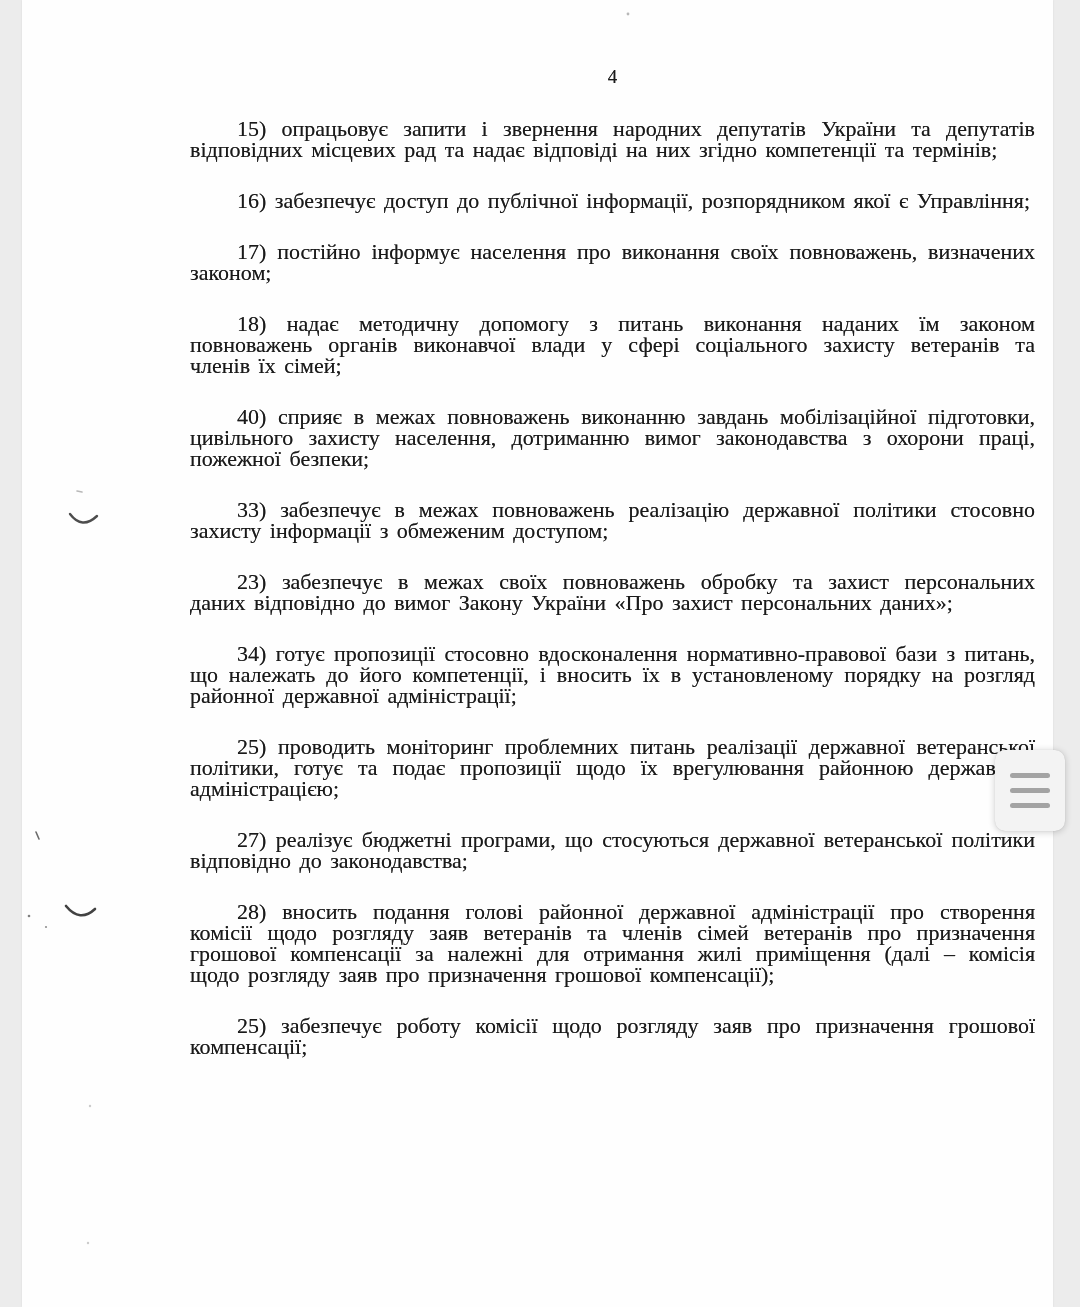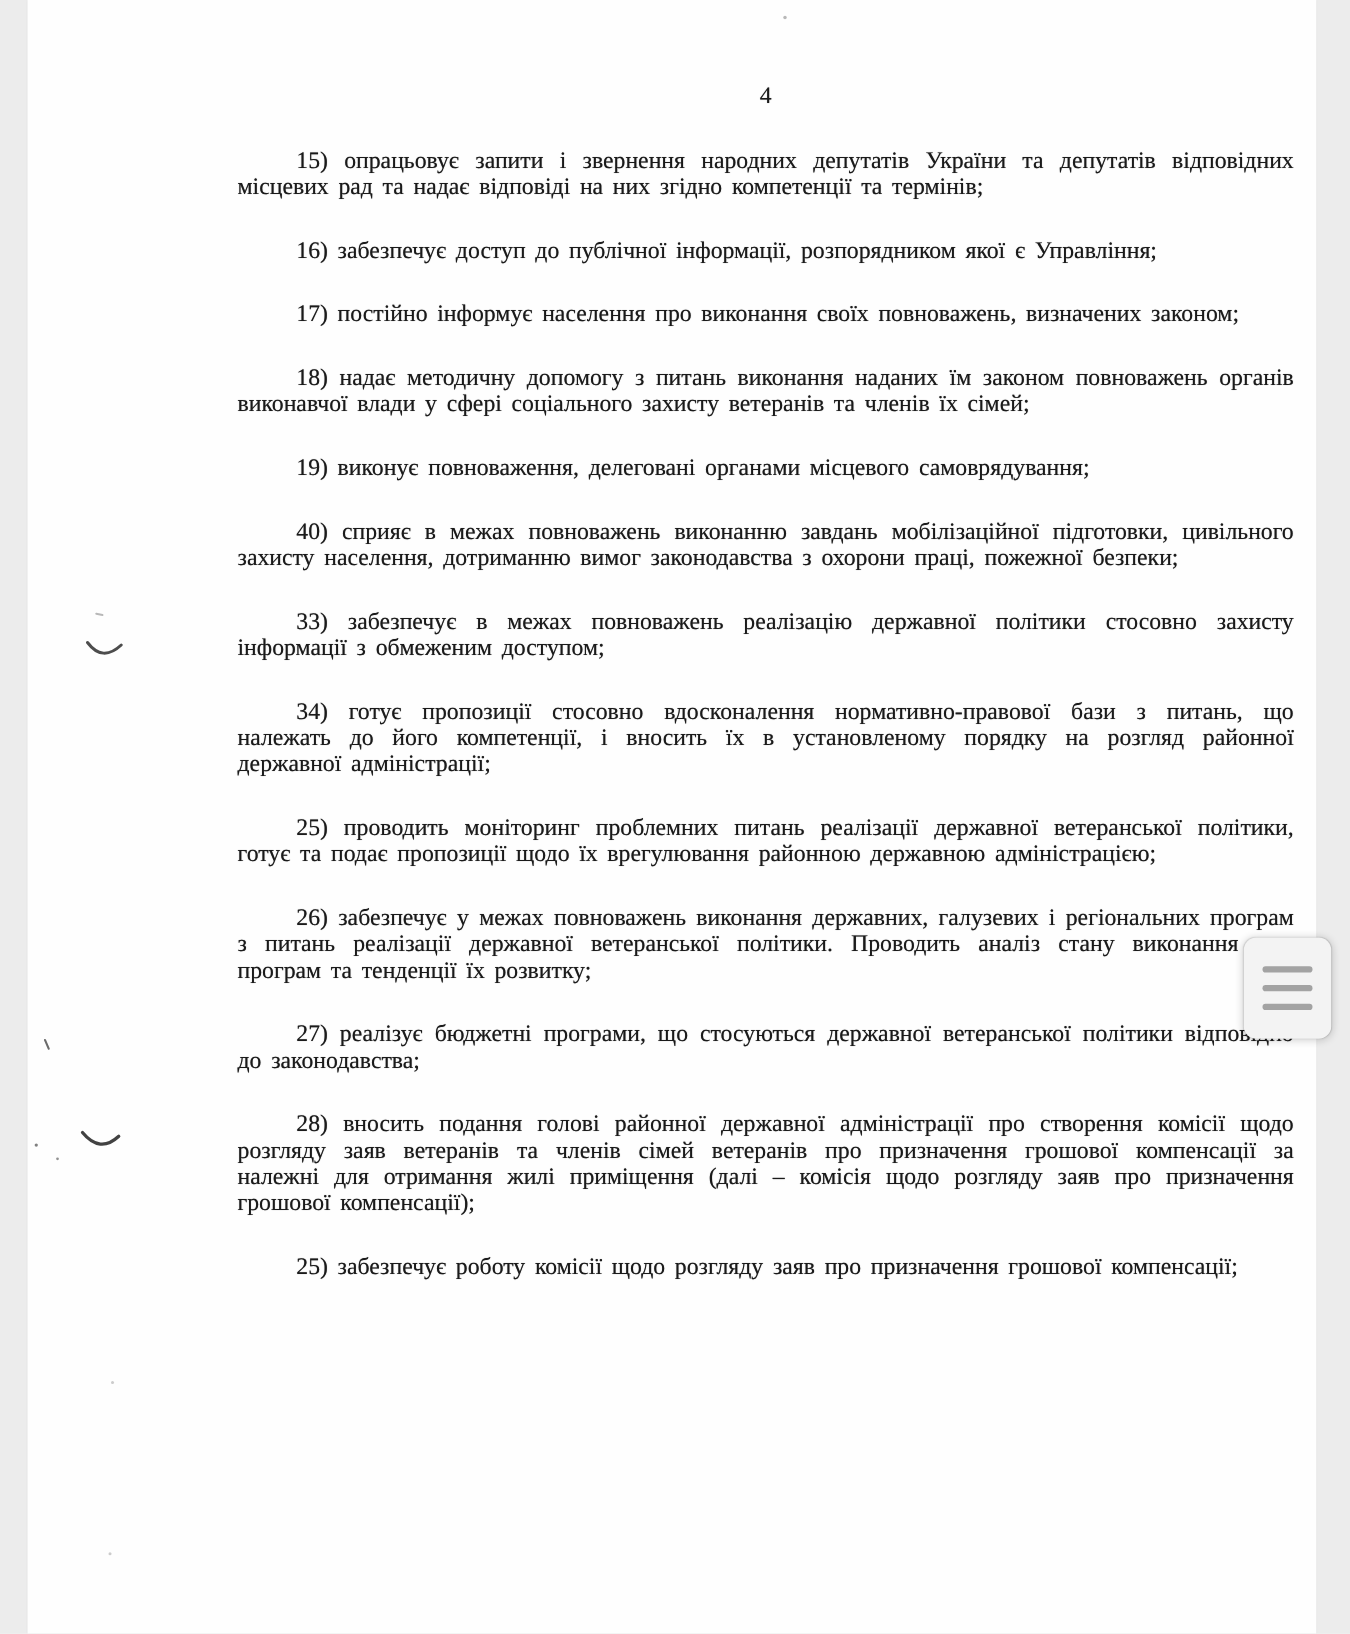--- a/index.html
+++ b/index.html
@@ -22,21 +22,21 @@
     position:absolute;left:168px;top:66px;width:845px;
     color:#1a1a1a;
     text-shadow:0 0 0.6px rgba(26,26,26,0.65);
   }
   .page-number{
     text-align:center;
     font-size:19px;line-height:21px;
     margin:0 0 31px 0;
   }
   .doc-paragraph{
-    font-size:19px;
+    font-size:22px;
     line-height:21px;
     text-align:justify;
     text-indent:47px;
     word-spacing:3px;
     margin:0 0 30px 0;
   }
   .artifact-layer{
     position:absolute;left:0;top:0;width:1080px;height:1307px;
     pointer-events:none;
   }
@@ -59,26 +59,25 @@
   <div class="margin-strip left"></div>
   <div class="margin-strip right"></div>
 
   <div class="scan-page">
     <div class="page-content">
       <div class="page-number">4</div>
       <p class="doc-paragraph">15) опрацьовує запити і звернення народних депутатів України та депутатів відповідних місцевих рад та надає відповіді на них згідно компетенції та термінів;</p>
       <p class="doc-paragraph">16) забезпечує доступ до публічної інформації, розпорядником якої є Управління;</p>
       <p class="doc-paragraph">17) постійно інформує населення про виконання своїх повноважень, визначених законом;</p>
       <p class="doc-paragraph">18) надає методичну допомогу з питань виконання наданих їм законом повноважень органів виконавчої влади у сфері соціального захисту ветеранів та членів їх сімей;</p>
-      <p class="doc-paragraph">19) виконує повноваження, делеговані органами місцевого самоврядування;</p>
       <p class="doc-paragraph">40) сприяє в межах повноважень виконанню завдань мобілізаційної підготовки, цивільного захисту населення, дотриманню вимог законодавства з охорони праці, пожежної безпеки;</p>
       <p class="doc-paragraph">33) забезпечує в межах повноважень реалізацію державної політики стосовно захисту інформації з обмеженим доступом;</p>
+      <p class="doc-paragraph">23) забезпечує в межах своїх повноважень обробку та захист персональних даних відповідно до вимог Закону України «Про захист персональних даних»;</p>
       <p class="doc-paragraph">34) готує пропозиції стосовно вдосконалення нормативно-правової бази з питань, що належать до його компетенції, і вносить їх в установленому порядку на розгляд районної державної адміністрації;</p>
       <p class="doc-paragraph">25) проводить моніторинг проблемних питань реалізації державної ветеранської політики, готує та подає пропозиції щодо їх врегулювання районною державною адміністрацією;</p>
-      <p class="doc-paragraph">26) забезпечує у межах повноважень виконання державних, галузевих і регіональних програм з питань реалізації державної ветеранської політики. Проводить аналіз стану виконання цих програм та тенденції їх розвитку;</p>
       <p class="doc-paragraph">27) реалізує бюджетні програми, що стосуються державної ветеранської політики відповідно до законодавства;</p>
       <p class="doc-paragraph">28) вносить подання голові районної державної адміністрації про створення комісії щодо розгляду заяв ветеранів та членів сімей ветеранів про призначення грошової компенсації за належні для отримання жилі приміщення (далі – комісія щодо розгляду заяв про призначення грошової компенсації);</p>
       <p class="doc-paragraph">25) забезпечує роботу комісії щодо розгляду заяв про призначення грошової компенсації;</p>
     </div>
   </div>
 
   <svg class="artifact-layer" viewBox="0 0 1080 1307" xmlns="http://www.w3.org/2000/svg">
 
     <path d="M70,514 Q82,530 97,516" fill="none" stroke="#2e2e2e" stroke-width="2.4" stroke-linecap="round" opacity="0.85"></path>
     <path d="M77,491 l5,1" stroke="#8a8a8a" stroke-width="1.6" stroke-linecap="round" opacity="0.6"></path>

